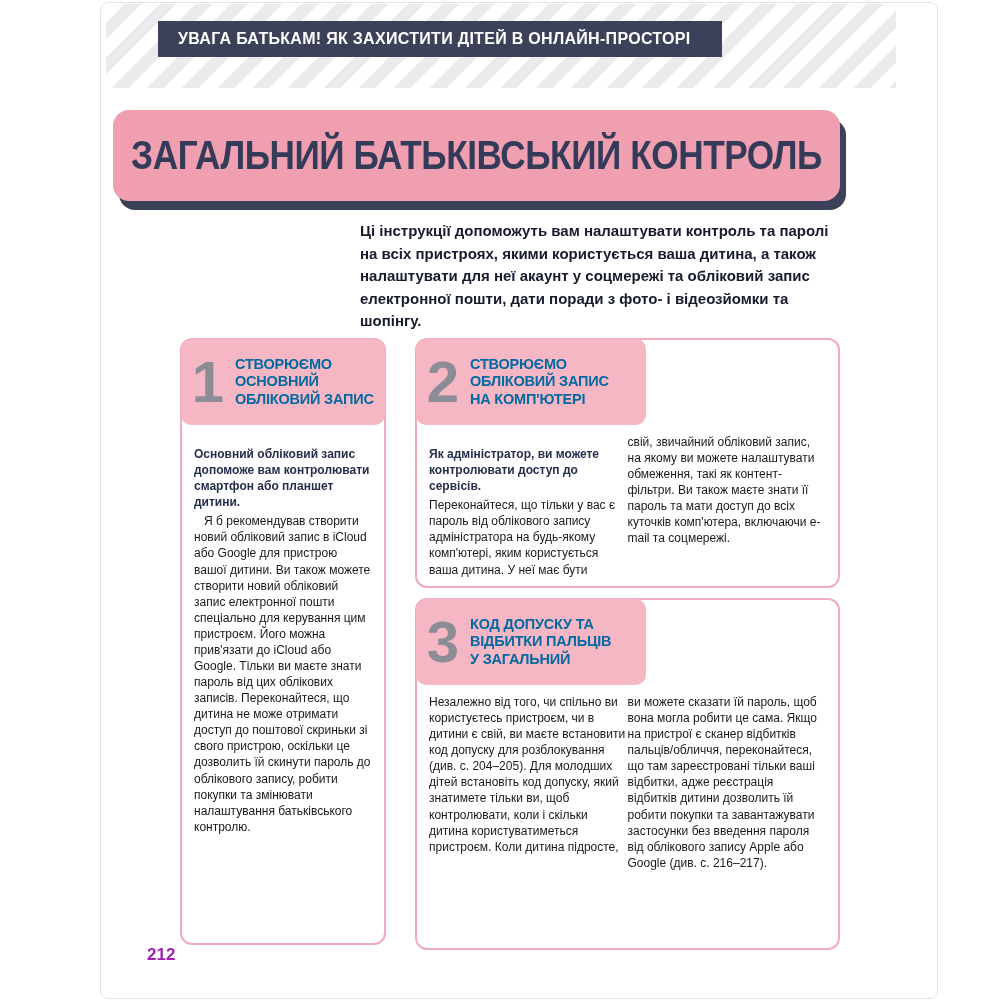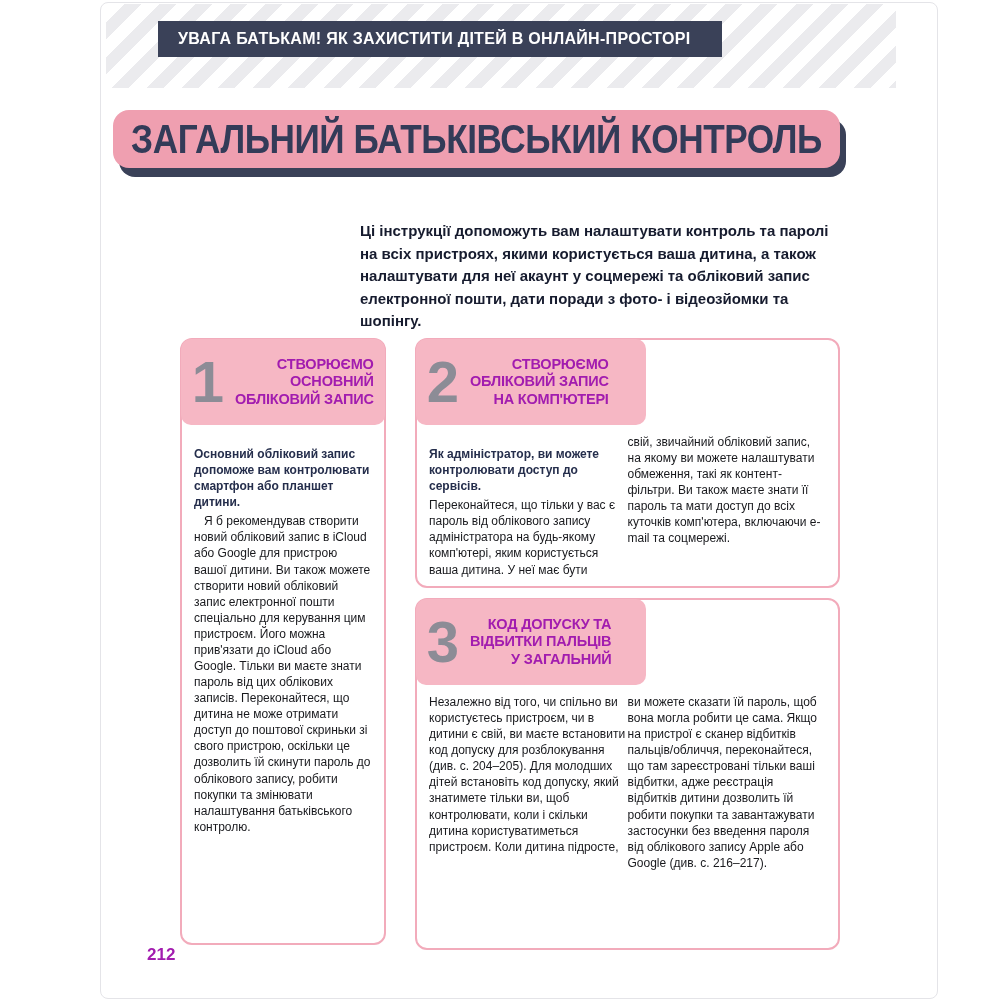--- a/index.html
+++ b/index.html
@@ -16,21 +16,21 @@
     position:absolute;left:106px;top:4px;width:790px;height:84px;
     background:repeating-linear-gradient(135deg,#ffffff 0 13px,#ebebee 13px 25px);
   }
   .topbar{
     position:absolute;left:158px;top:21px;width:564px;height:36px;
     background:#3a4158;color:#ffffff;display:flex;align-items:center;
     padding-left:20px;box-sizing:border-box;
     font-size:16px;font-weight:700;letter-spacing:.3px;white-space:nowrap;
   }
   .banner{
-    position:absolute;left:113px;top:110px;width:727px;height:58px;
+    position:absolute;left:113px;top:110px;width:727px;height:91px;
     background:#ef9fb0;border-radius:16px;
     box-shadow:6px 9px 0 #3a4158;
     display:flex;align-items:center;justify-content:center;
   }
   .banner-text{
     font-size:40px;font-weight:700;color:#333b58;letter-spacing:-.5px;
     transform:scaleX(.88);transform-origin:center;white-space:nowrap;
   }
   .intro{
     position:absolute;left:360px;top:220px;width:488px;
@@ -44,23 +44,22 @@
     background:#f6b7c4;border-radius:10px;margin:-1px;
     display:flex;align-items:center;gap:10px;
     padding:10px 10px;min-height:66px;
   }
   .card-header.half{width:210px;}
   .num{
     font-size:58px;font-weight:700;color:#8c8c96;line-height:.95;
     flex:0 0 auto;min-width:34px;text-align:center;
   }
   .card-heading{
-    font-size:14.5px;font-weight:700;color:#a21caf;line-height:1.18;
+    font-size:14.5px;font-weight:700;color:#0369a1;line-height:1.18;
     letter-spacing:-.2px;
-    text-align:right;
   }
   .card-heading span{display:block;white-space:nowrap;}
   .card-body{
     padding:10px 12px 12px;font-size:12px;line-height:1.34;color:#18191d;
   }
   .cols{display:flex;}
   .col{flex:1;min-width:0;}
   .lead{font-weight:700;color:#252e4c;margin:12px 0 3px 0;}
   .para{margin:0;text-indent:10px;}
   .para.noindent{text-indent:0;}

